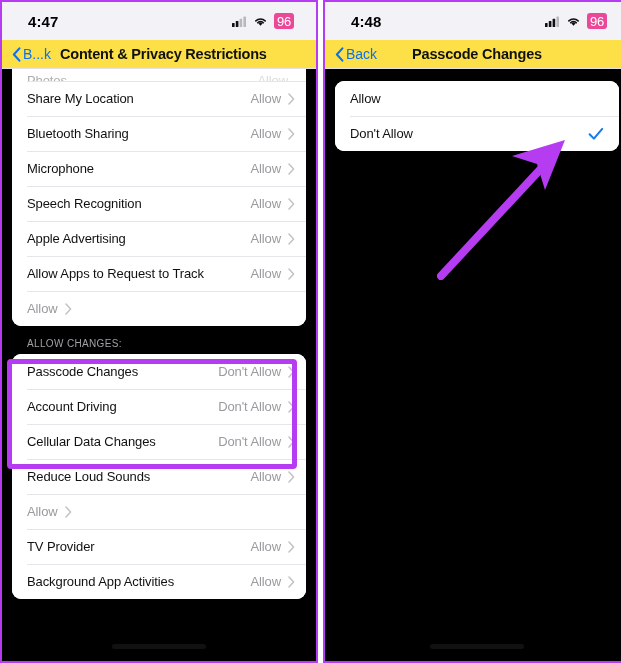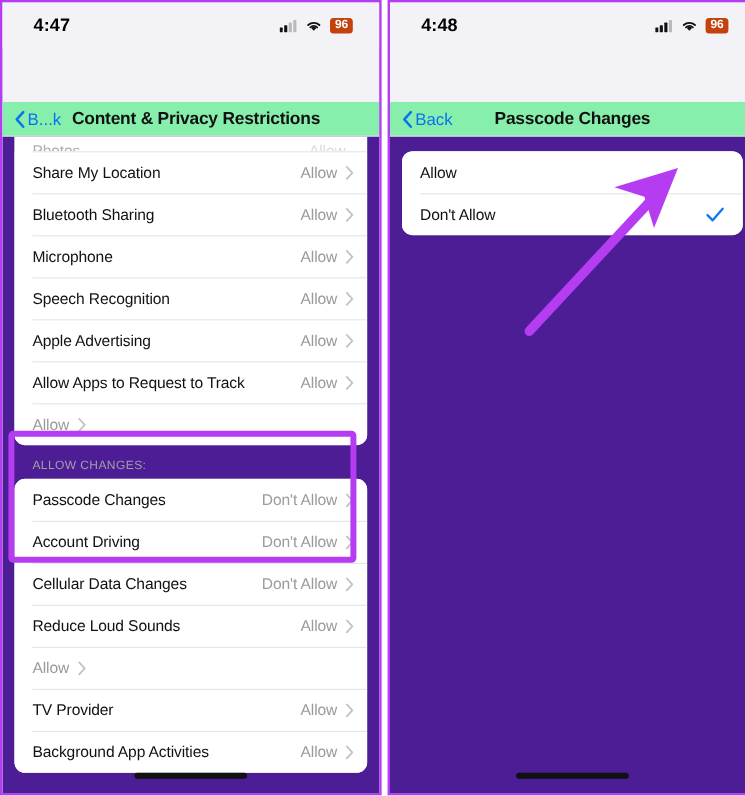--- a/index.html
+++ b/index.html
@@ -49,42 +49,41 @@
     letter-spacing: 0.1px;
   }
   .sb-right {
     display: flex;
     align-items: center;
     gap: 6px;
   }
   .ic-cell { display: block; }
   .ic-wifi { display: block; }
   .battery {
-    background: #c2410c;
+    background: #ec4899;
     color: #ffffff;
-    font-size: 10px;
-    font-weight: 700;
+    font-size: 13px;
+    font-weight: 400;
     border-radius: 3px;
     padding: 1.5px 3px 1.5px 3px;
     line-height: 1;
     letter-spacing: -0.2px;
     min-width: 19px;
     text-align: center;
   }
 
   
   .navbar {
     height: 29px;
-    background: #86efac;
+    background: #fde047;
     display: flex;
     align-items: center;
     padding: 0 10px;
     position: relative;
     border-bottom: 1px solid #e2e2e6;
-    margin-top: 45px;
   }
   .nav-back {
     display: flex;
     align-items: center;
     gap: 2px;
     color: #0a72ef;
     font-size: 14px;
     font-weight: 500;
     flex: none;
     z-index: 2;
@@ -100,21 +99,21 @@
     position: absolute;
     left: 0; right: 0;
     text-align: center;
     z-index: 1;
   }
   .navbar.inline .nav-title { margin-left: 9px; }
 
   
   .content {
     height: calc(663px - 38px - 30px);
-    background: #4c1d95;
+    background: #000000;
     position: relative;
   }
 
   .group {
     background: #ffffff;
     margin: 0 10px;
     border-radius: 9px;
     overflow: hidden;
   }
   .group.flush-top { border-radius: 0 0 9px 9px; }

